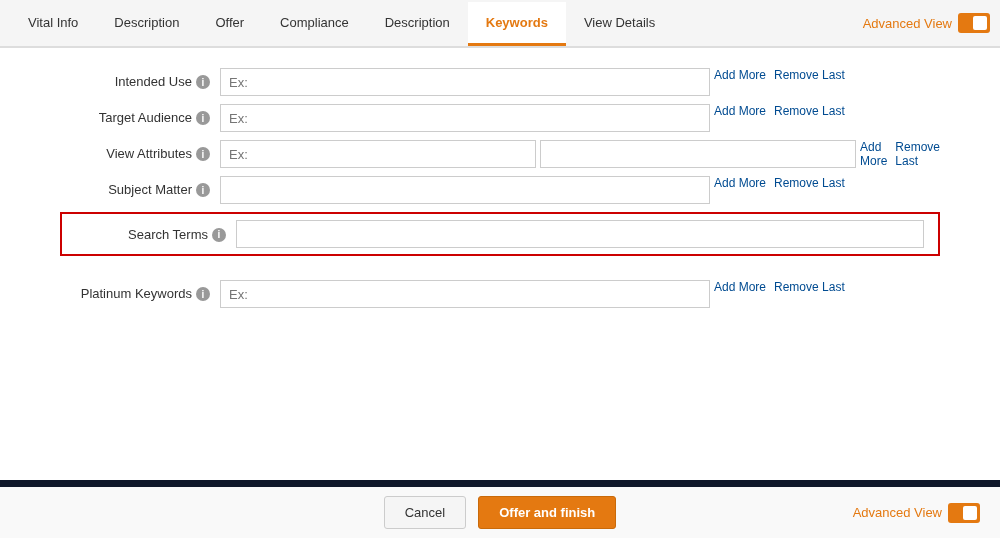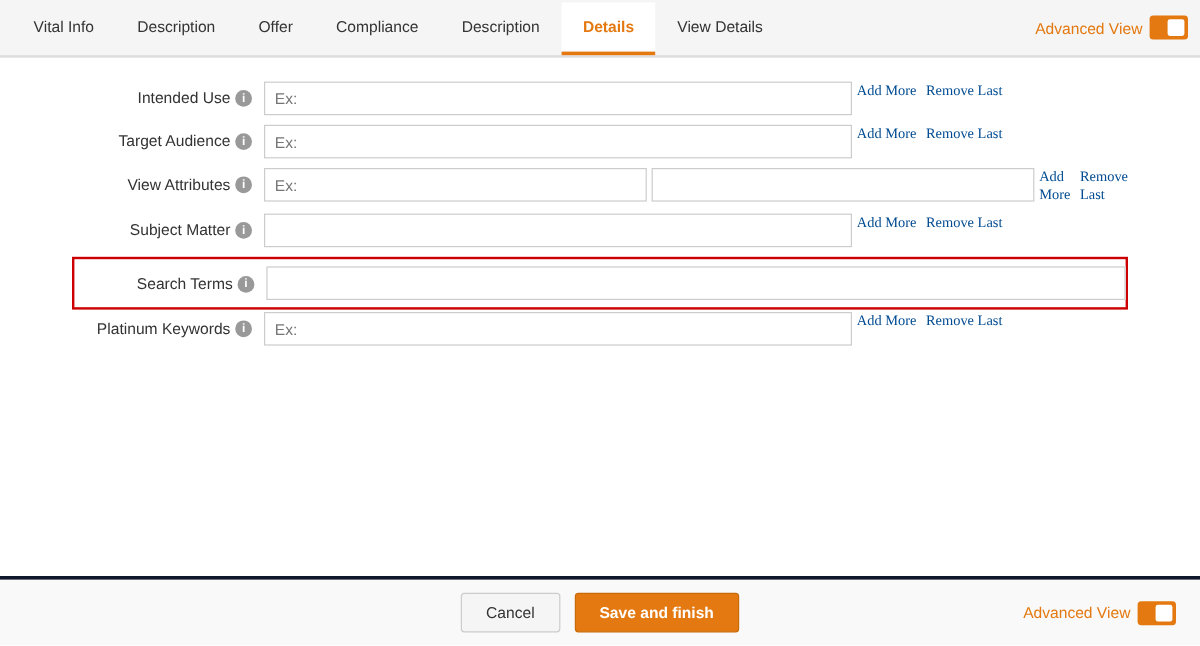--- a/index.html
+++ b/index.html
@@ -119,53 +119,52 @@
       color: #999;
       outline: none;
     }
     .field-input.no-placeholder {
       color: #333;
     }
     .field-actions {
       display: flex;
       gap: 0;
       font-size: 12px;
-      font-family: Liberation Serif, serif;
     }
     .field-action-link {
       color: #004b91;
       cursor: pointer;
       text-decoration: none;
     }
     .field-action-sep {
       color: #999;
       margin: 0 4px;
     }
 
     
     .search-terms-wrapper {
       border: 2px solid #cc0000;
-      padding: 6px 0;
-      margin-bottom: 2px;
+      padding: 6px 14px;
+      margin-bottom: 24px;
       display: flex;
       align-items: center;
     }
     .search-terms-wrapper .field-label {
       padding-top: 0;
       align-items: center;
     }
     .search-terms-wrapper .field-input {
       max-width: none;
       flex: 1;
     }
 
     
     .footer {
       height: 58px;
-      border-top: 3px solid #0f172a;
+      border-top: 7px solid #0f172a;
       background: #f9f9f9;
       display: flex;
       align-items: center;
       justify-content: center;
       gap: 12px;
       position: relative;
       padding: 0 20px;
     }
     .btn-cancel {
       padding: 8px 20px;
@@ -199,21 +198,21 @@
   </style>
 </head>
 <body>
 
 <div class="tab-bar">
   <div class="tab-item">Vital Info</div>
   <div class="tab-item">Description</div>
   <div class="tab-item">Offer</div>
   <div class="tab-item">Compliance</div>
   <div class="tab-item">Description</div>
-  <div class="tab-item active">Details</div>
+  <div class="tab-item active">Keywords</div>
   <div class="tab-item">View Details</div>
   <div class="tab-spacer"></div>
   <div class="advanced-view">
     <span>Advanced View</span>
     <div class="toggle-box">
       <div class="toggle-knob"></div>
     </div>
   </div>
 </div>
 
@@ -302,20 +301,20 @@
         <span class="field-action-sep"> </span>
         <a class="field-action-link">Remove Last</a>
       </div>
     </div>
   </div>
 
 </div>
 
 <div class="footer">
   <button class="btn-cancel">Cancel</button>
-  <button class="btn-save">Save and finish</button>
+  <button class="btn-save">Offer and finish</button>
   <div class="footer-advanced">
     <span>Advanced View</span>
     <div class="toggle-box">
       <div class="toggle-knob"></div>
     </div>
   </div>
 </div>
 
 </body></html>

